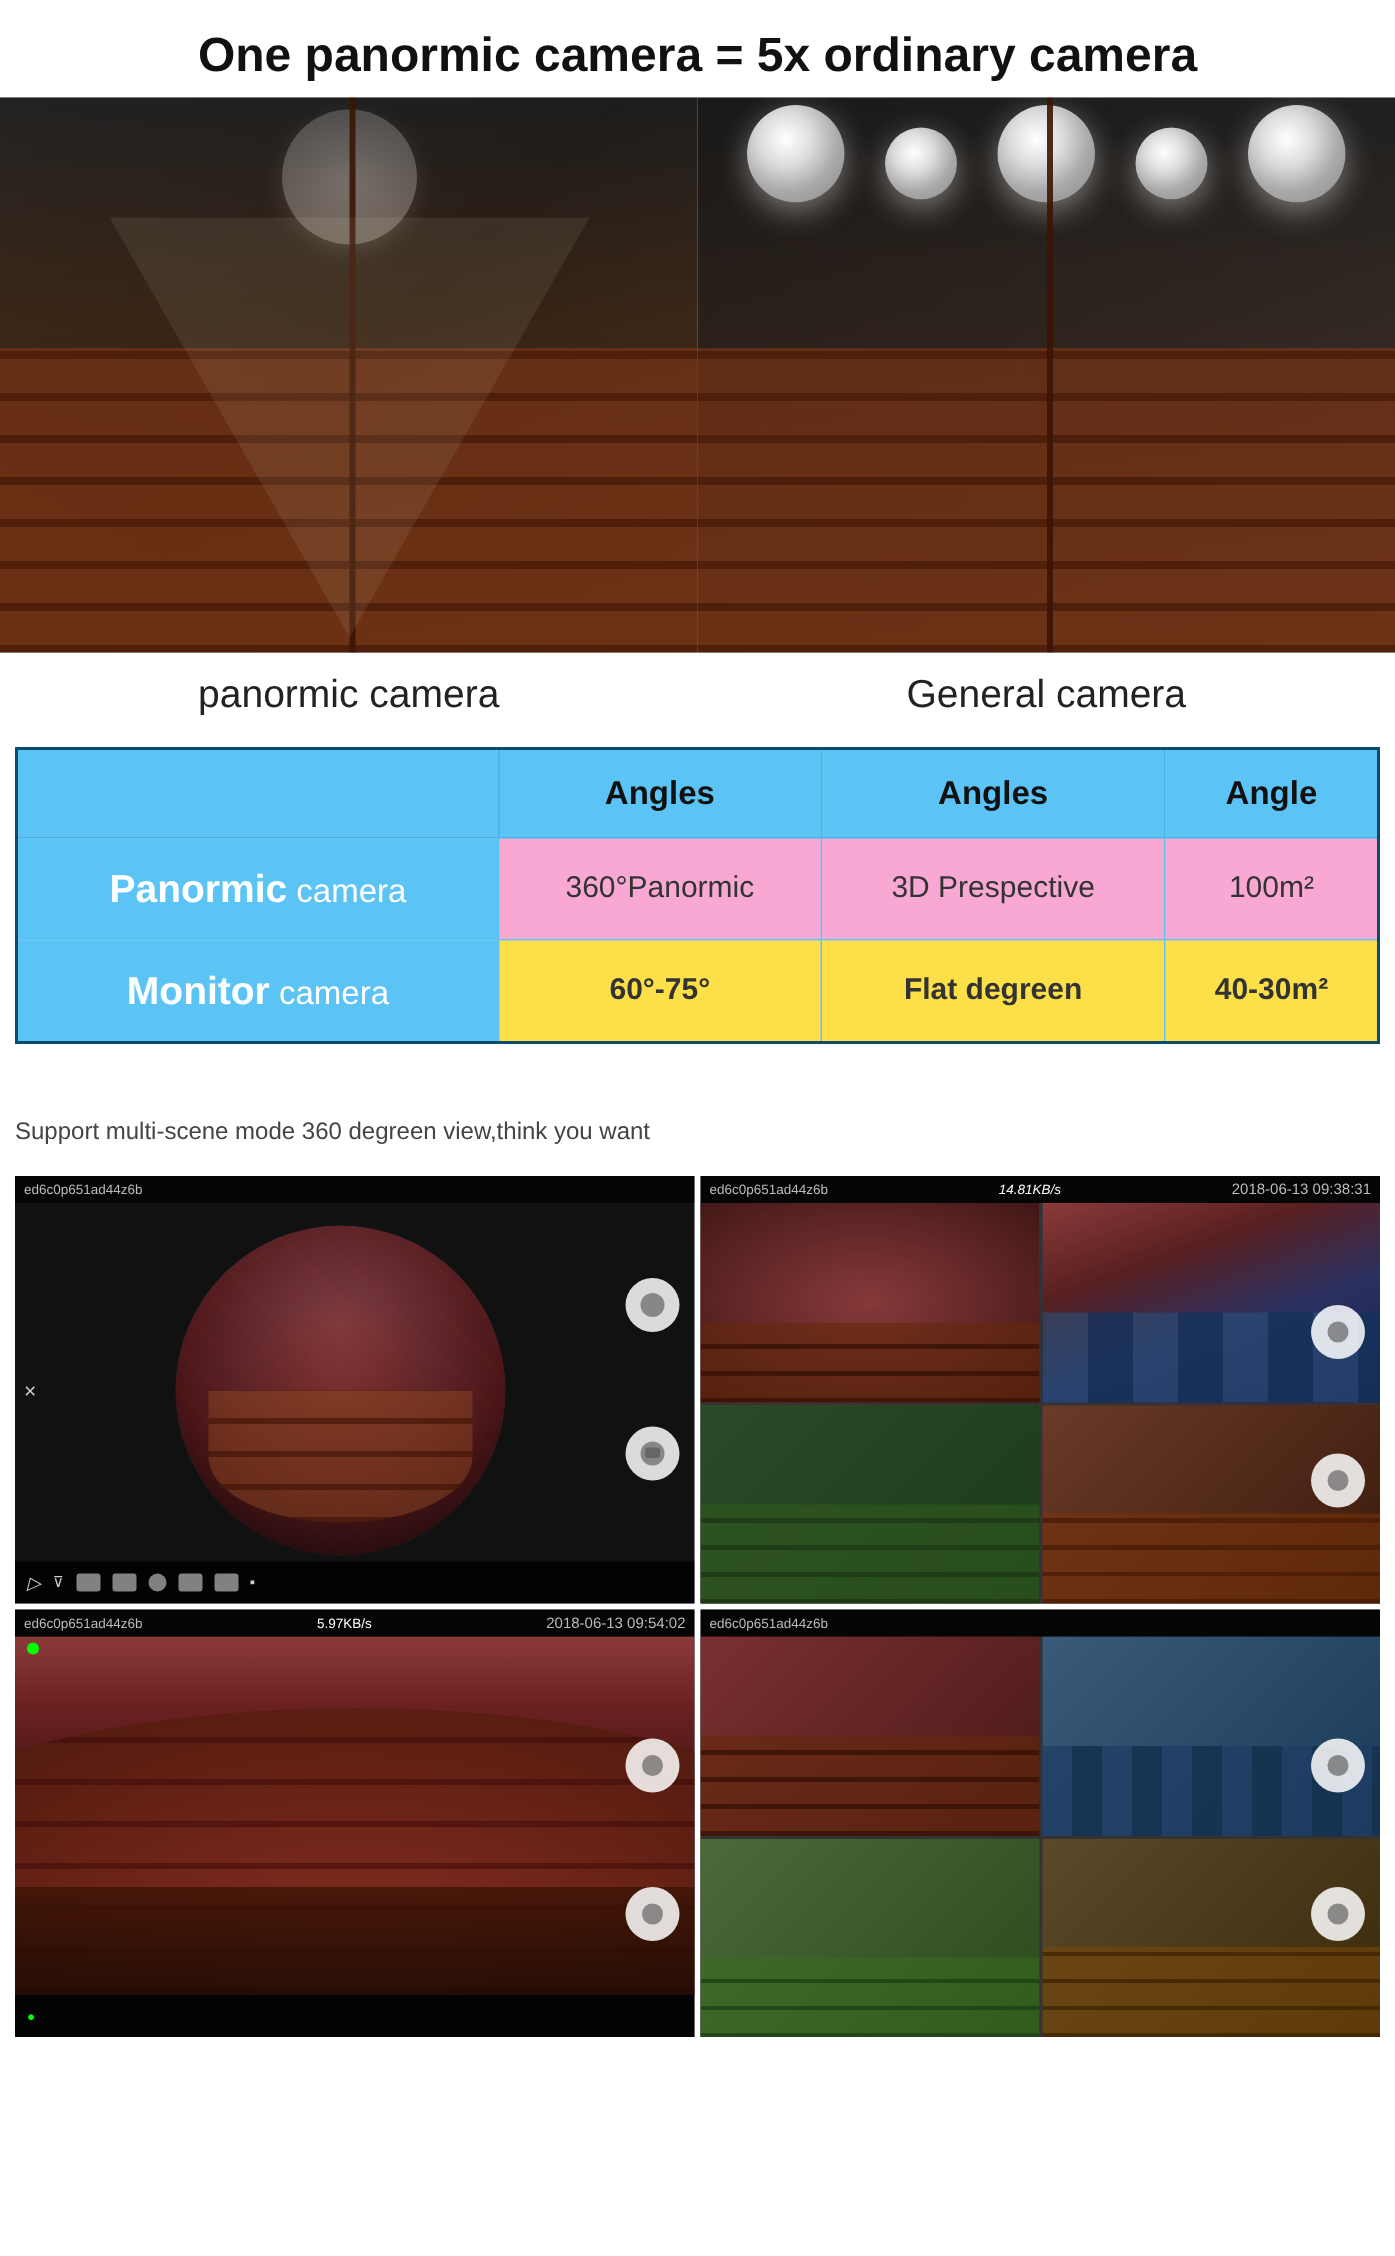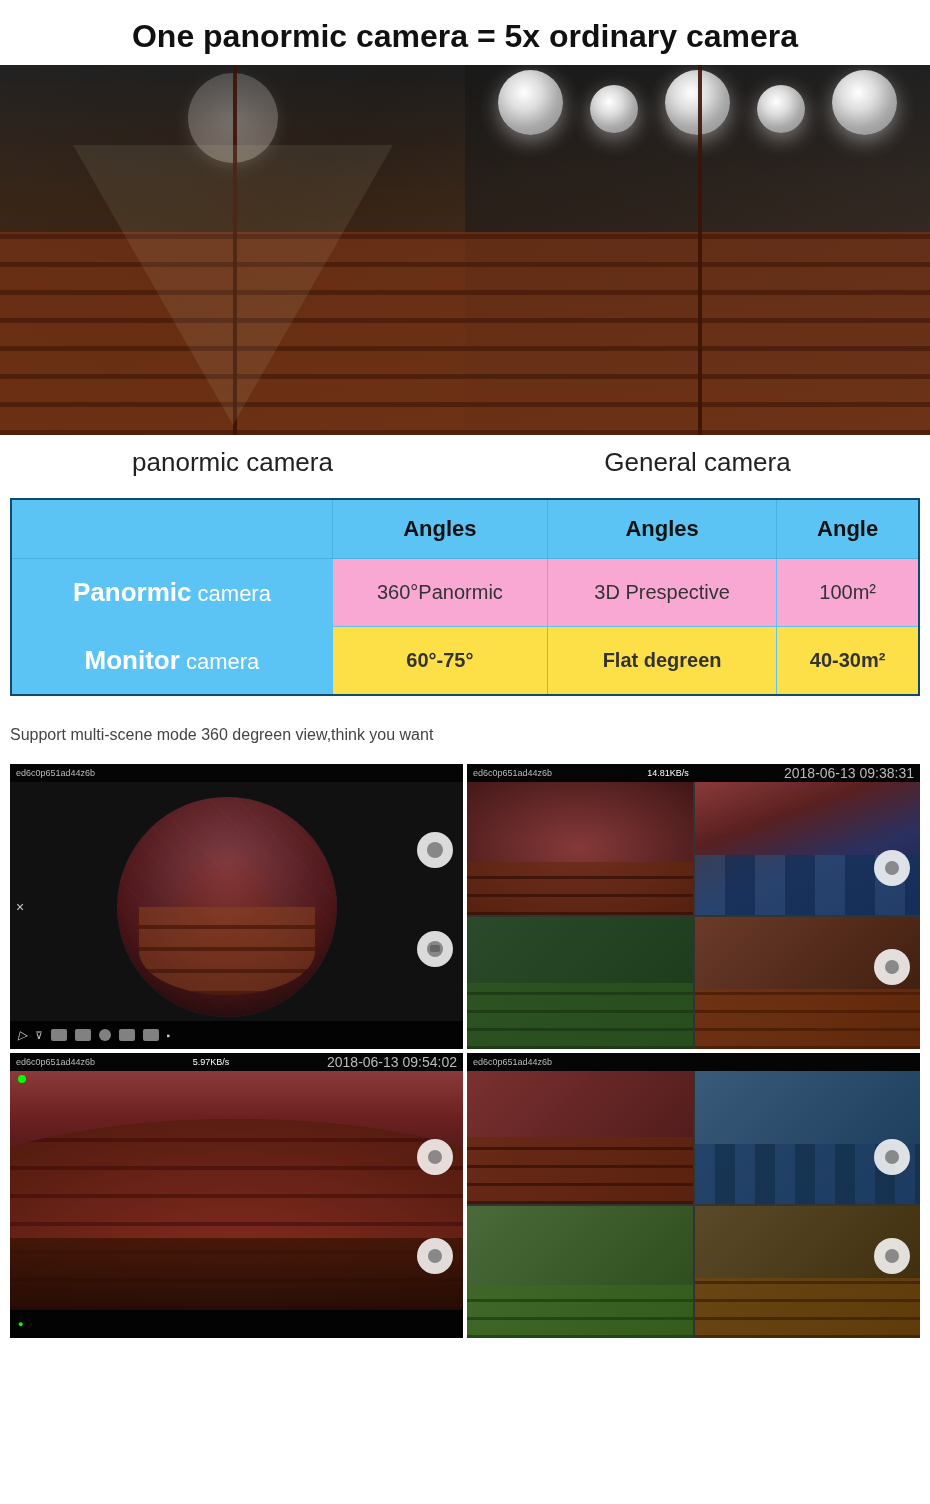--- a/index.html
+++ b/index.html
@@ -153,20 +153,21 @@
     .multi-angle-title {
       font-size: 30px;
       font-weight: 900;
       color: #111;
       margin-bottom: 4px;
     }
     .multi-angle-desc {
       font-size: 16px;
       color: #444;
       margin-bottom: 12px;
+      margin-top: 20px;
     }
 
     
     .monitor-grid {
       display: grid;
       grid-template-columns: 1fr 1fr;
       grid-template-rows: 1fr 1fr;
       gap: 4px;
       width: calc(100% - 20px);
       margin: 0 10px;
@@ -190,21 +191,21 @@
       justify-content: space-between;
       align-items: center;
       padding: 0 6px;
       z-index: 10;
     }
     .monitor-id {
       font-size: 9px;
       color: #bbb;
     }
     .monitor-time {
-      font-size: 14px;
+      font-size: 10px;
       color: #bbb;
     }
 
     
     .fisheye-view {
       position: absolute;
       top: 50%;
       left: 48%;
       transform: translate(-50%, -50%);
       width: 220px;
@@ -551,21 +552,21 @@
       <div class="bottom-icon circle"></div>
       <div class="bottom-icon"></div>
       <div class="bottom-icon" style="display:grid;grid-template-columns:1fr 1fr 1fr;gap:1px;"></div>
       <div style="color:#ccc;font-size:10px;">▪</div>
     </div>
   </div>
 
   <div class="monitor-cell">
     <div class="monitor-topbar">
       <span class="monitor-id">ed6c0p651ad44z6b</span>
-      <span class="speed-label" style="position:static;transform:none;margin:auto;font-size:9px;color:#fff;">14.81KB/s</span>
+      <span class="speed-label" style="position:static;transform:none;margin:auto;font-size:9px;color:#fff;font-style:italic;">14.81KB/s</span>
       <span class="monitor-time">2018-06-13 09:38:31</span>
     </div>
     <div class="multiview-grid">
       <div class="multiview-sub mv-sub1">
         <div style="position:absolute;inset:0;background:radial-gradient(ellipse at 50% 50%, rgba(139,60,60,0.8) 0%,rgba(60,20,20,0.9) 100%);"></div>
         <div style="position:absolute;bottom:0;left:0;right:0;height:40%;background:repeating-linear-gradient(0deg,rgba(60,20,5,0.9) 0px,rgba(60,20,5,0.9) 3px,rgba(100,40,10,0.6) 3px,rgba(100,40,10,0.6) 18px);"></div>
       </div>
       <div class="multiview-sub mv-sub2">
         <div class="office-bg"></div>
         <div class="office-desks"></div>

